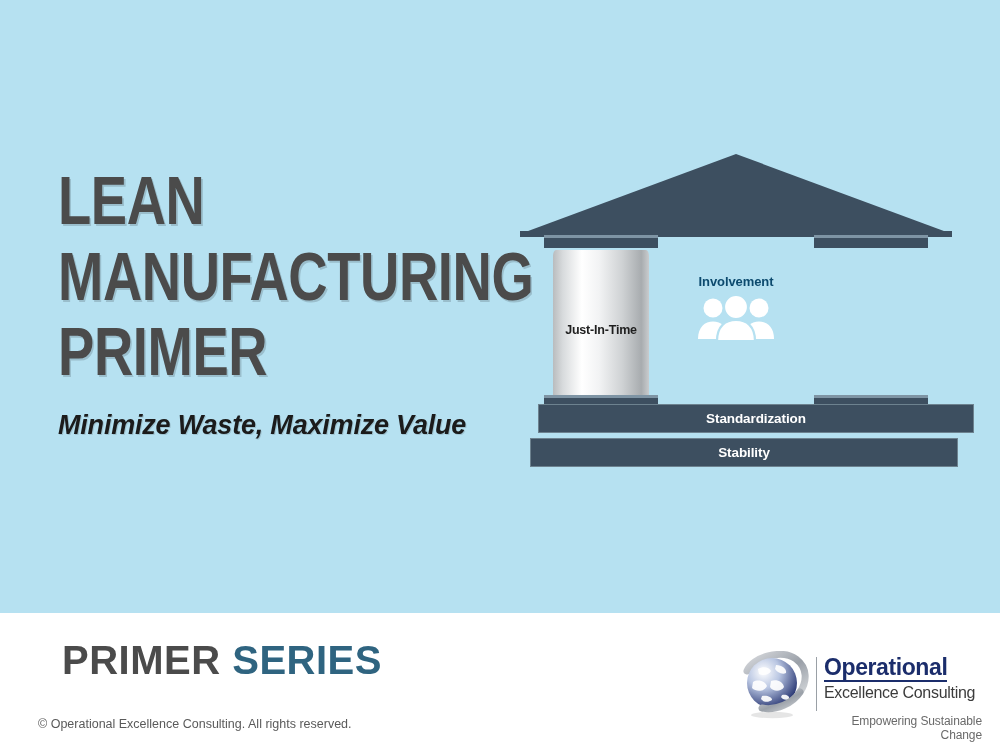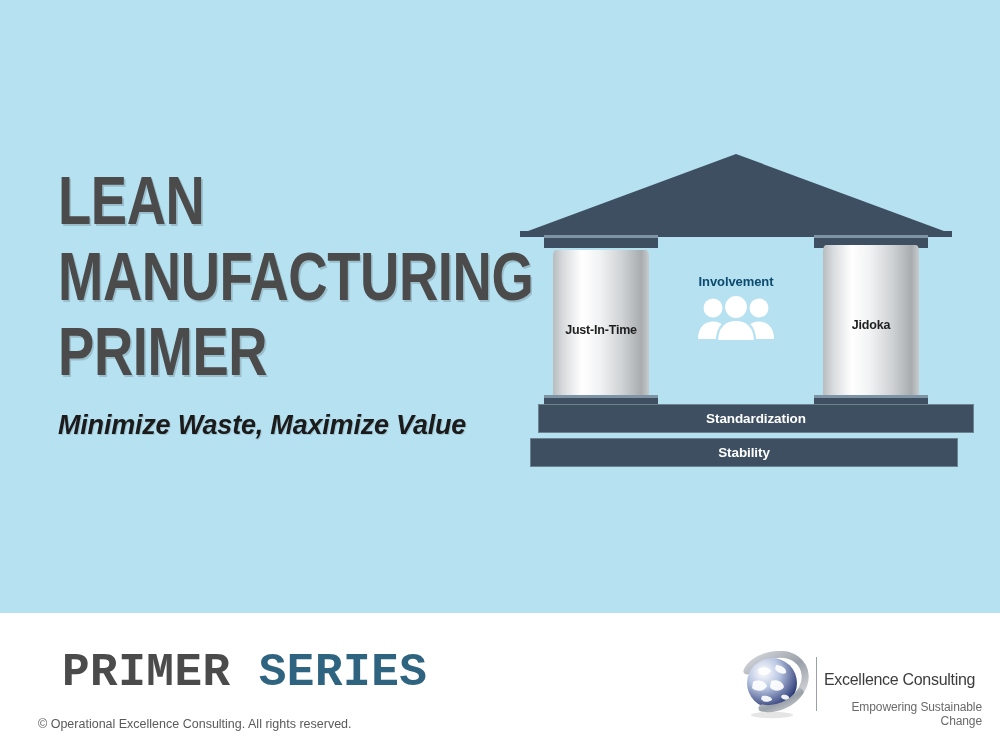--- a/index.html
+++ b/index.html
@@ -182,26 +182,25 @@
     position: absolute;
     left: 0;
     top: 613px;
     width: 1000px;
     height: 138px;
     background: #ffffff;
   }
   .series-wrap {
     position: absolute;
     left: 62px;
-    top: 34px;
-    font-size: 46px;
+    top: 25px;
+    font-size: 40px;
     font-weight: 700;
     letter-spacing: 0.5px;
     white-space: nowrap;
-    font-family: Liberation Mono, monospace;
   }
   .series-a { color: #4b4b4b; }
   .series-b { color: #2f6480; }
 
   .copyright {
     position: absolute;
     left: 38px;
     top: 104px;
     font-size: 12.5px;
     color: #5a5a5a;
@@ -242,21 +241,21 @@
     letter-spacing: -0.4px;
     border-bottom: 2px solid #1b2d6b;
     padding-bottom: 1px;
     display: inline-block;
   }
   .logo-sub {
     font-size: 16px;
     color: #3c3c3c;
     letter-spacing: -0.3px;
     line-height: 1.15;
-    margin-top: 16px;
+    margin-top: 2px;
   }
   .logo-tag {
     font-size: 12px;
     color: #6a6a6a;
     letter-spacing: -0.1px;
     margin-top: 11px;
     text-align: right;
     padding-right: 2px;
   }
 </style>
@@ -281,23 +280,20 @@
         <rect x="2" y="79" width="432" height="6" fill="#3d4f60"></rect>
       </svg>
 
       <div class="slab" style="left:26px; top:83px; width:114px; height:10px;"></div>
       <div class="column" style="left:35px; top:98px; width:96px; height:160px;">
         <div class="column-label">Just-In-Time</div>
       </div>
       <div class="slab" style="left:26px; top:243px; width:114px; height:10px;"></div>
 
       <div class="slab" style="left:296px; top:83px; width:114px; height:10px;"></div>
-      <div class="column" style="left:305px; top:93px; width:96px; height:160px;">
-        <div class="column-label">Jidoka</div>
-      </div>
       <div class="slab" style="left:296px; top:243px; width:114px; height:10px;"></div>
 
       <div class="involvement">
         <div class="involvement-label">Involvement</div>
         <svg class="people-icon" width="78" height="46" viewBox="0 0 78 46">
 
           <circle cx="16" cy="13" r="9.5" fill="#ffffff"></circle>
           <path d="M1 44 C1 32 8 26.5 16 26.5 C24 26.5 31 32 31 44 Z" fill="#ffffff"></path>
 
           <circle cx="62" cy="13" r="9.5" fill="#ffffff"></circle>
@@ -355,19 +351,20 @@
         </g>
 
         <path d="M62 41 C55 52 38 60 24 57" fill="none" stroke="url(#sw)" stroke-width="7" stroke-linecap="round"></path>
 
         <ellipse cx="34" cy="64" rx="21" ry="3.2" fill="#000000" opacity="0.10"></ellipse>
       </svg>
 
       <div class="logo-divider"></div>
 
       <div class="logo-text">
+        <div class="logo-main">Operational</div>
         <div class="logo-sub">Excellence Consulting</div>
         <div class="logo-tag">Empowering Sustainable Change</div>
       </div>
     </div>
 
   </div>
 </div>
 
 </body></html>

